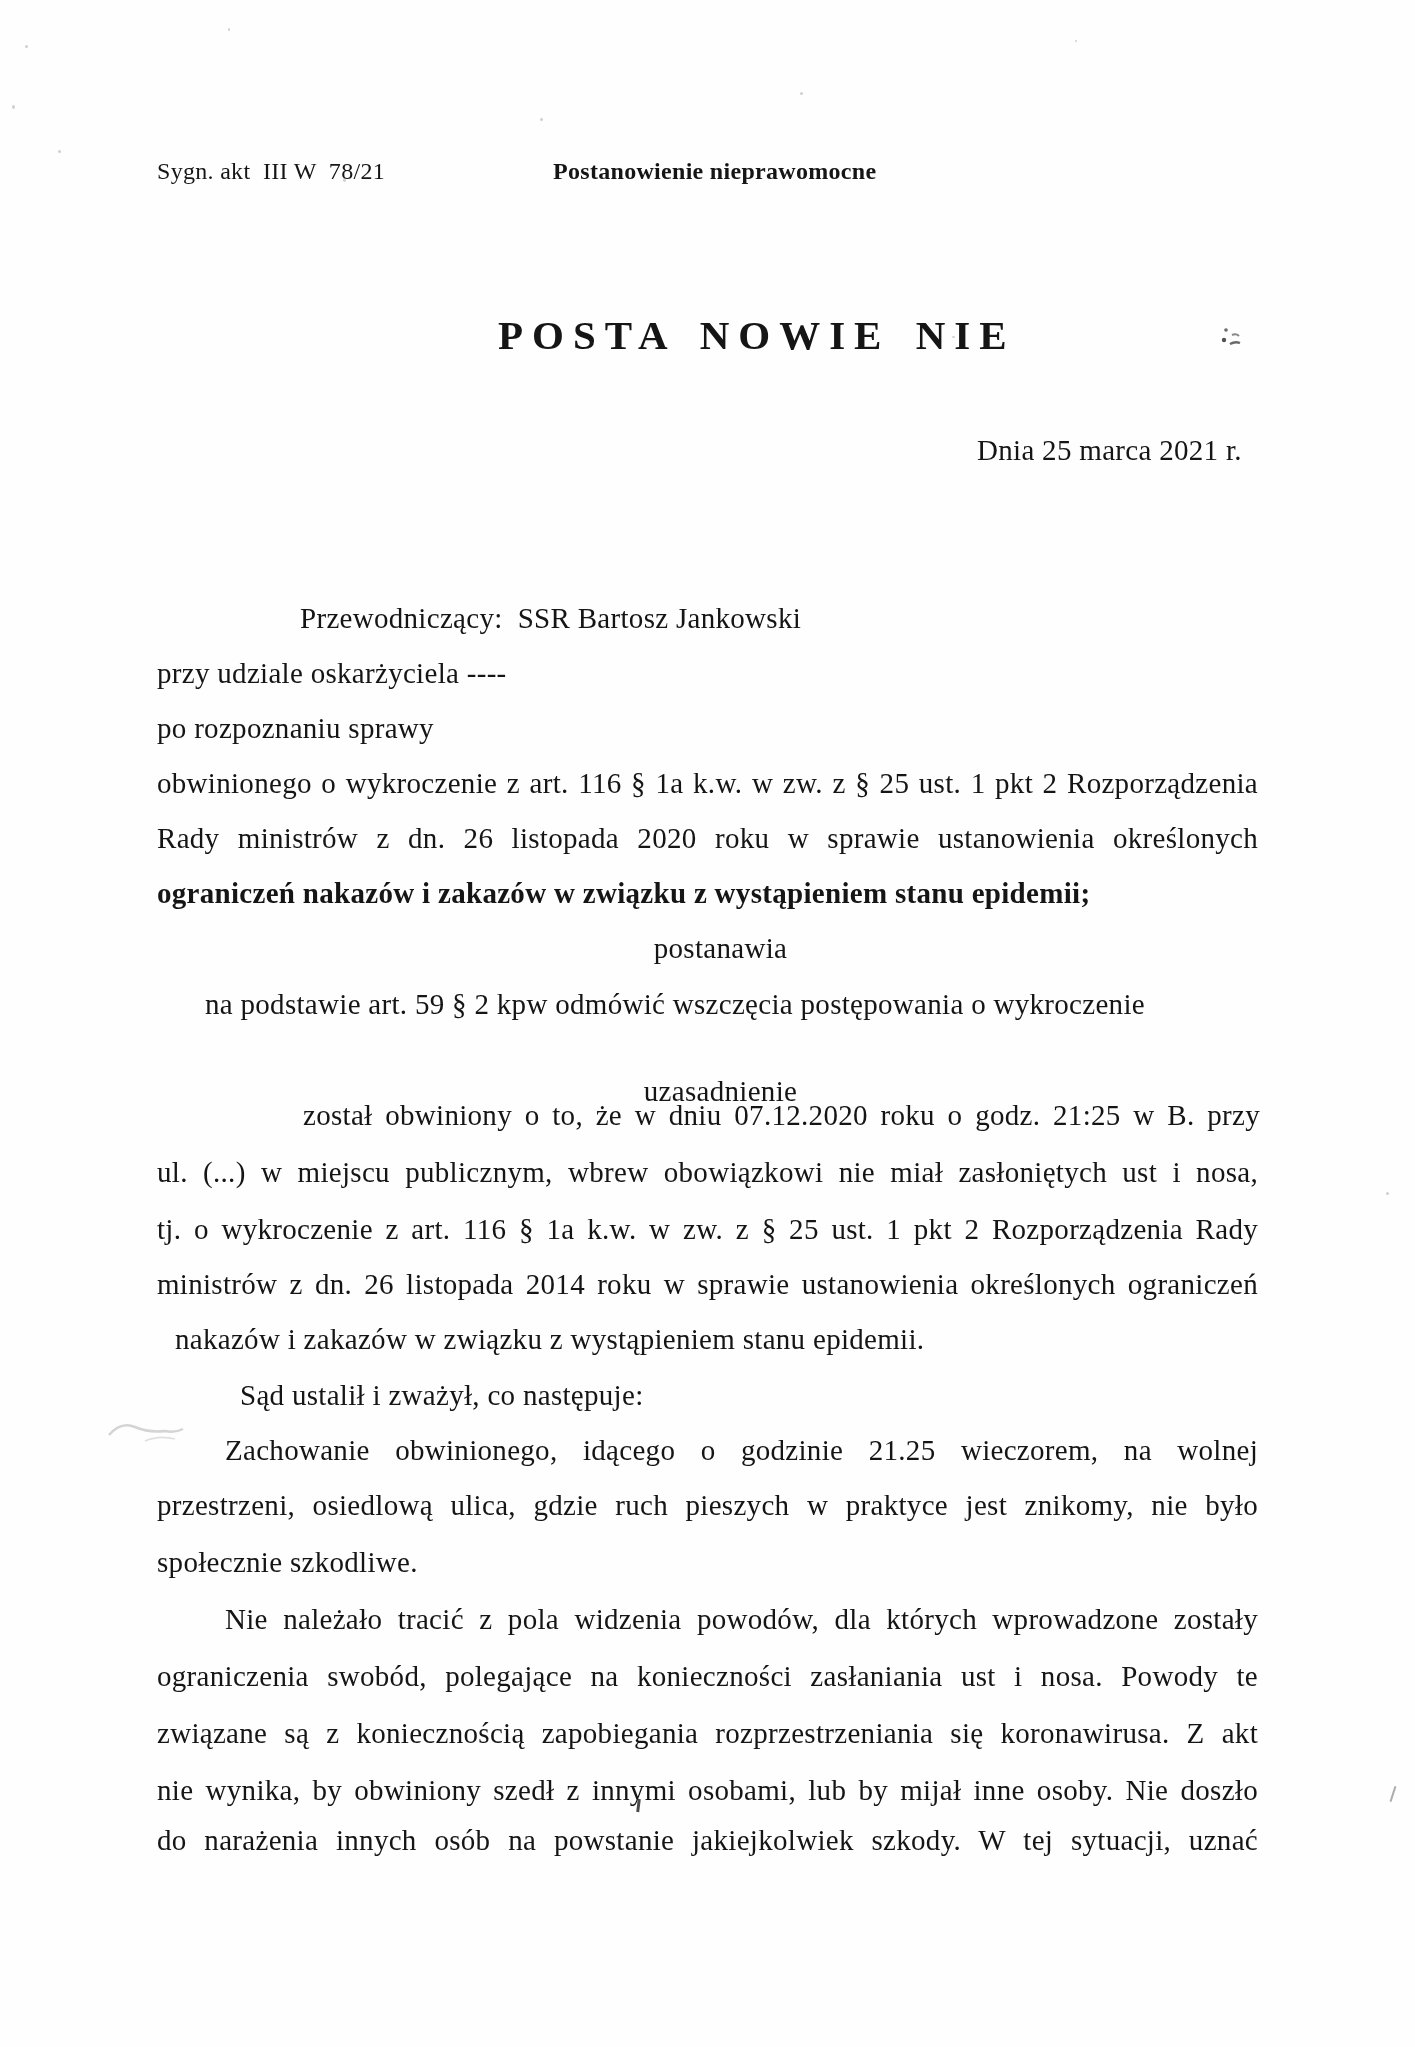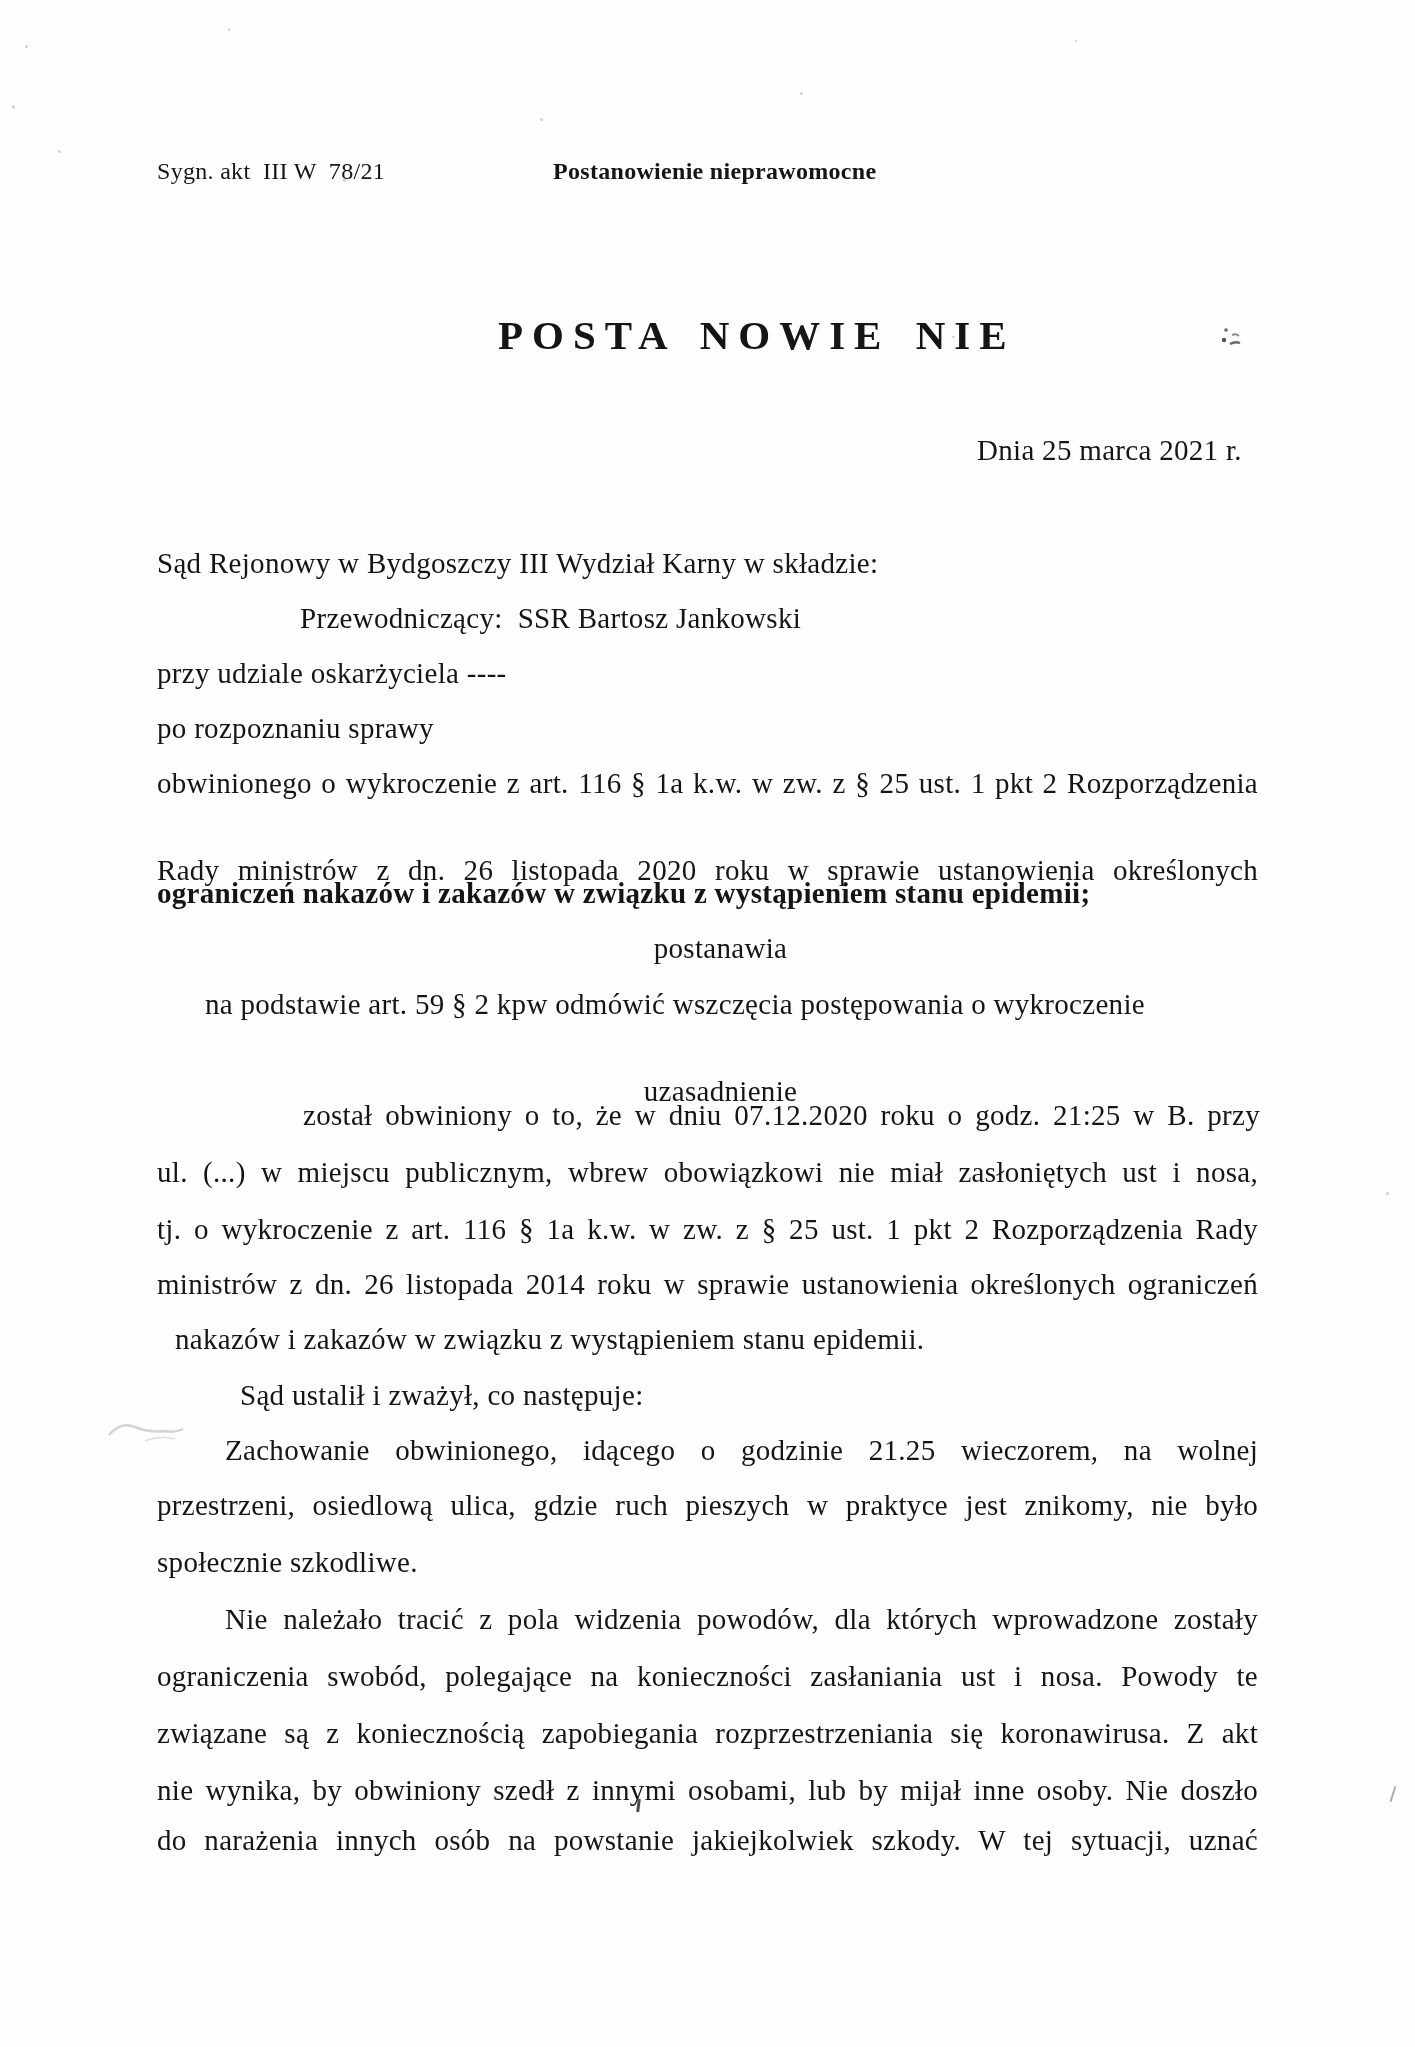--- a/index.html
+++ b/index.html
@@ -42,27 +42,26 @@
 
 <div class="page">
 
   <div class="line hdr" style="left:157px;top:159px;">Sygn. akt  III W  78/21</div>
   <div class="line hdr bold" style="left:553px;top:159px;">Postanowienie nieprawomocne</div>
 
   <div class="line title" style="left:498px;top:315px;">POSTA NOWIE NIE</div>
 
   <div class="line" style="left:977px;top:436px;">Dnia 25 marca 2021 r.</div>
 
-  <div class="line" style="left:157px;top:549px;">Sąd Rejonowy w Bydgoszczy III Wydział Karny w składzie:</div>
   <div class="line" style="left:300px;top:604px;">Przewodniczący:  SSR Bartosz Jankowski</div>
   <div class="line" style="left:157px;top:659px;">przy udziale oskarżyciela ----</div>
   <div class="line" style="left:157px;top:714px;">po rozpoznaniu sprawy</div>
 
   <div class="line just" style="left:157px;top:769px;">obwinionego o wykroczenie z art. 116 § 1a k.w. w zw. z § 25 ust. 1 pkt 2 Rozporządzenia</div>
-  <div class="line just" style="left:157px;top:824px;margin-top:32px;">Rady ministrów z dn. 26 listopada 2020 roku w sprawie ustanowienia określonych</div>
+  <div class="line just" style="left:157px;top:824px;">Rady ministrów z dn. 26 listopada 2020 roku w sprawie ustanowienia określonych</div>
   <div class="line" style="left:157px;top:879px;font-weight:bold;">ograniczeń nakazów i zakazów w związku z wystąpieniem stanu epidemii;</div>
 
   <div class="line center" style="left:170px;top:934px;">postanawia</div>
   <div class="line" style="left:205px;top:990px;">na podstawie art. 59 § 2 kpw odmówić wszczęcia postępowania o wykroczenie</div>
   <div class="line center" style="left:170px;top:1045px;margin-top:32px;">uzasadnienie</div>
 
   <div class="line just ind-a" style="top:1101px;">został obwiniony o to, że  w dniu 07.12.2020 roku o godz. 21:25 w B.  przy</div>
   <div class="line just" style="left:157px;top:1158px;">ul.  (...) w miejscu publicznym, wbrew obowiązkowi nie miał zasłoniętych ust i nosa,</div>
   <div class="line just" style="left:157px;top:1215px;">tj. o wykroczenie z art. 116 § 1a k.w. w zw. z § 25 ust. 1 pkt 2 Rozporządzenia Rady</div>
   <div class="line just" style="left:157px;top:1270px;">ministrów z dn. 26 listopada 2014 roku w sprawie ustanowienia określonych ograniczeń</div>

